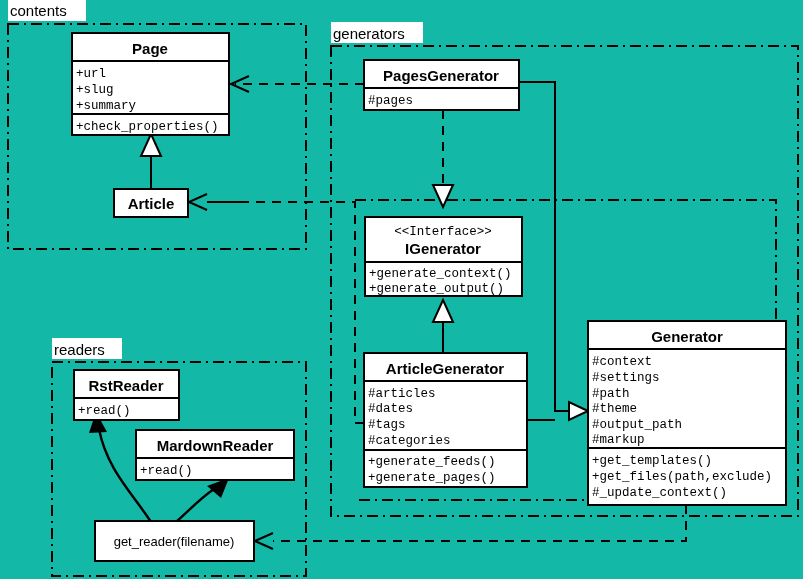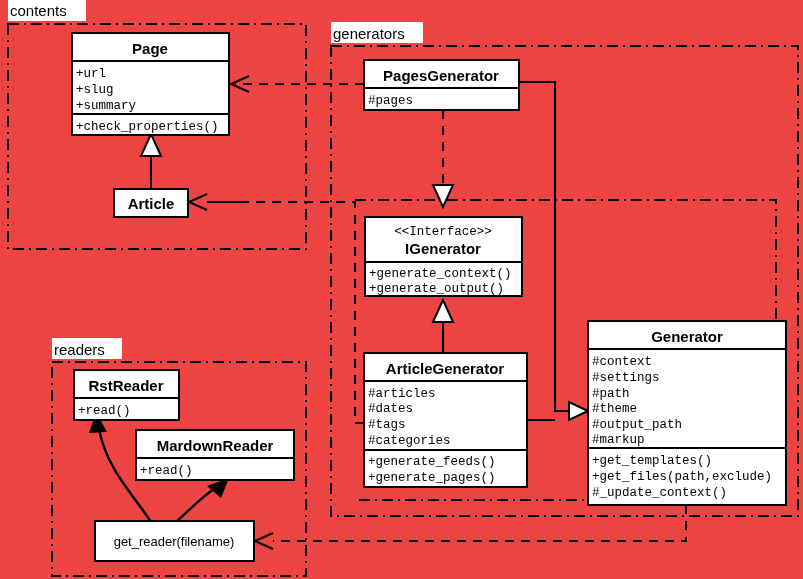--- a/index.html
+++ b/index.html
@@ -1,18 +1,18 @@
 <!DOCTYPE html>
 <html><head>
 <meta charset="utf-8">
 <style>
   html,body{margin:0;padding:0;background:#ffffff;}
   body{width:803px;height:579px;overflow:hidden;
        font-family:"Liberation Sans",sans-serif;}
-  #stage{position:relative;width:803px;height:579px;background:#ef4444;}
+  #stage{position:relative;width:803px;height:579px;background:#14b8a6;}
   svg{position:absolute;left:0;top:0;width:803px;height:579px;}
 
   .pkg-label{font-family:"Liberation Sans",sans-serif;font-size:15px;fill:#000;}
   .cls-title{font-family:"Liberation Sans",sans-serif;font-size:15px;font-weight:bold;fill:#000;text-anchor:middle;}
   .cls-stereo{font-family:"Liberation Mono",monospace;font-size:12.5px;fill:#000;text-anchor:middle;}
   .cls-member{font-family:"Liberation Mono",monospace;font-size:12.5px;fill:#000;}
   .fn-title{font-family:"Liberation Sans",sans-serif;font-size:13px;fill:#000;text-anchor:middle;}
 
   .box{fill:#ffffff;stroke:#000000;stroke-width:2;}
   .sep{stroke:#000000;stroke-width:2;}

